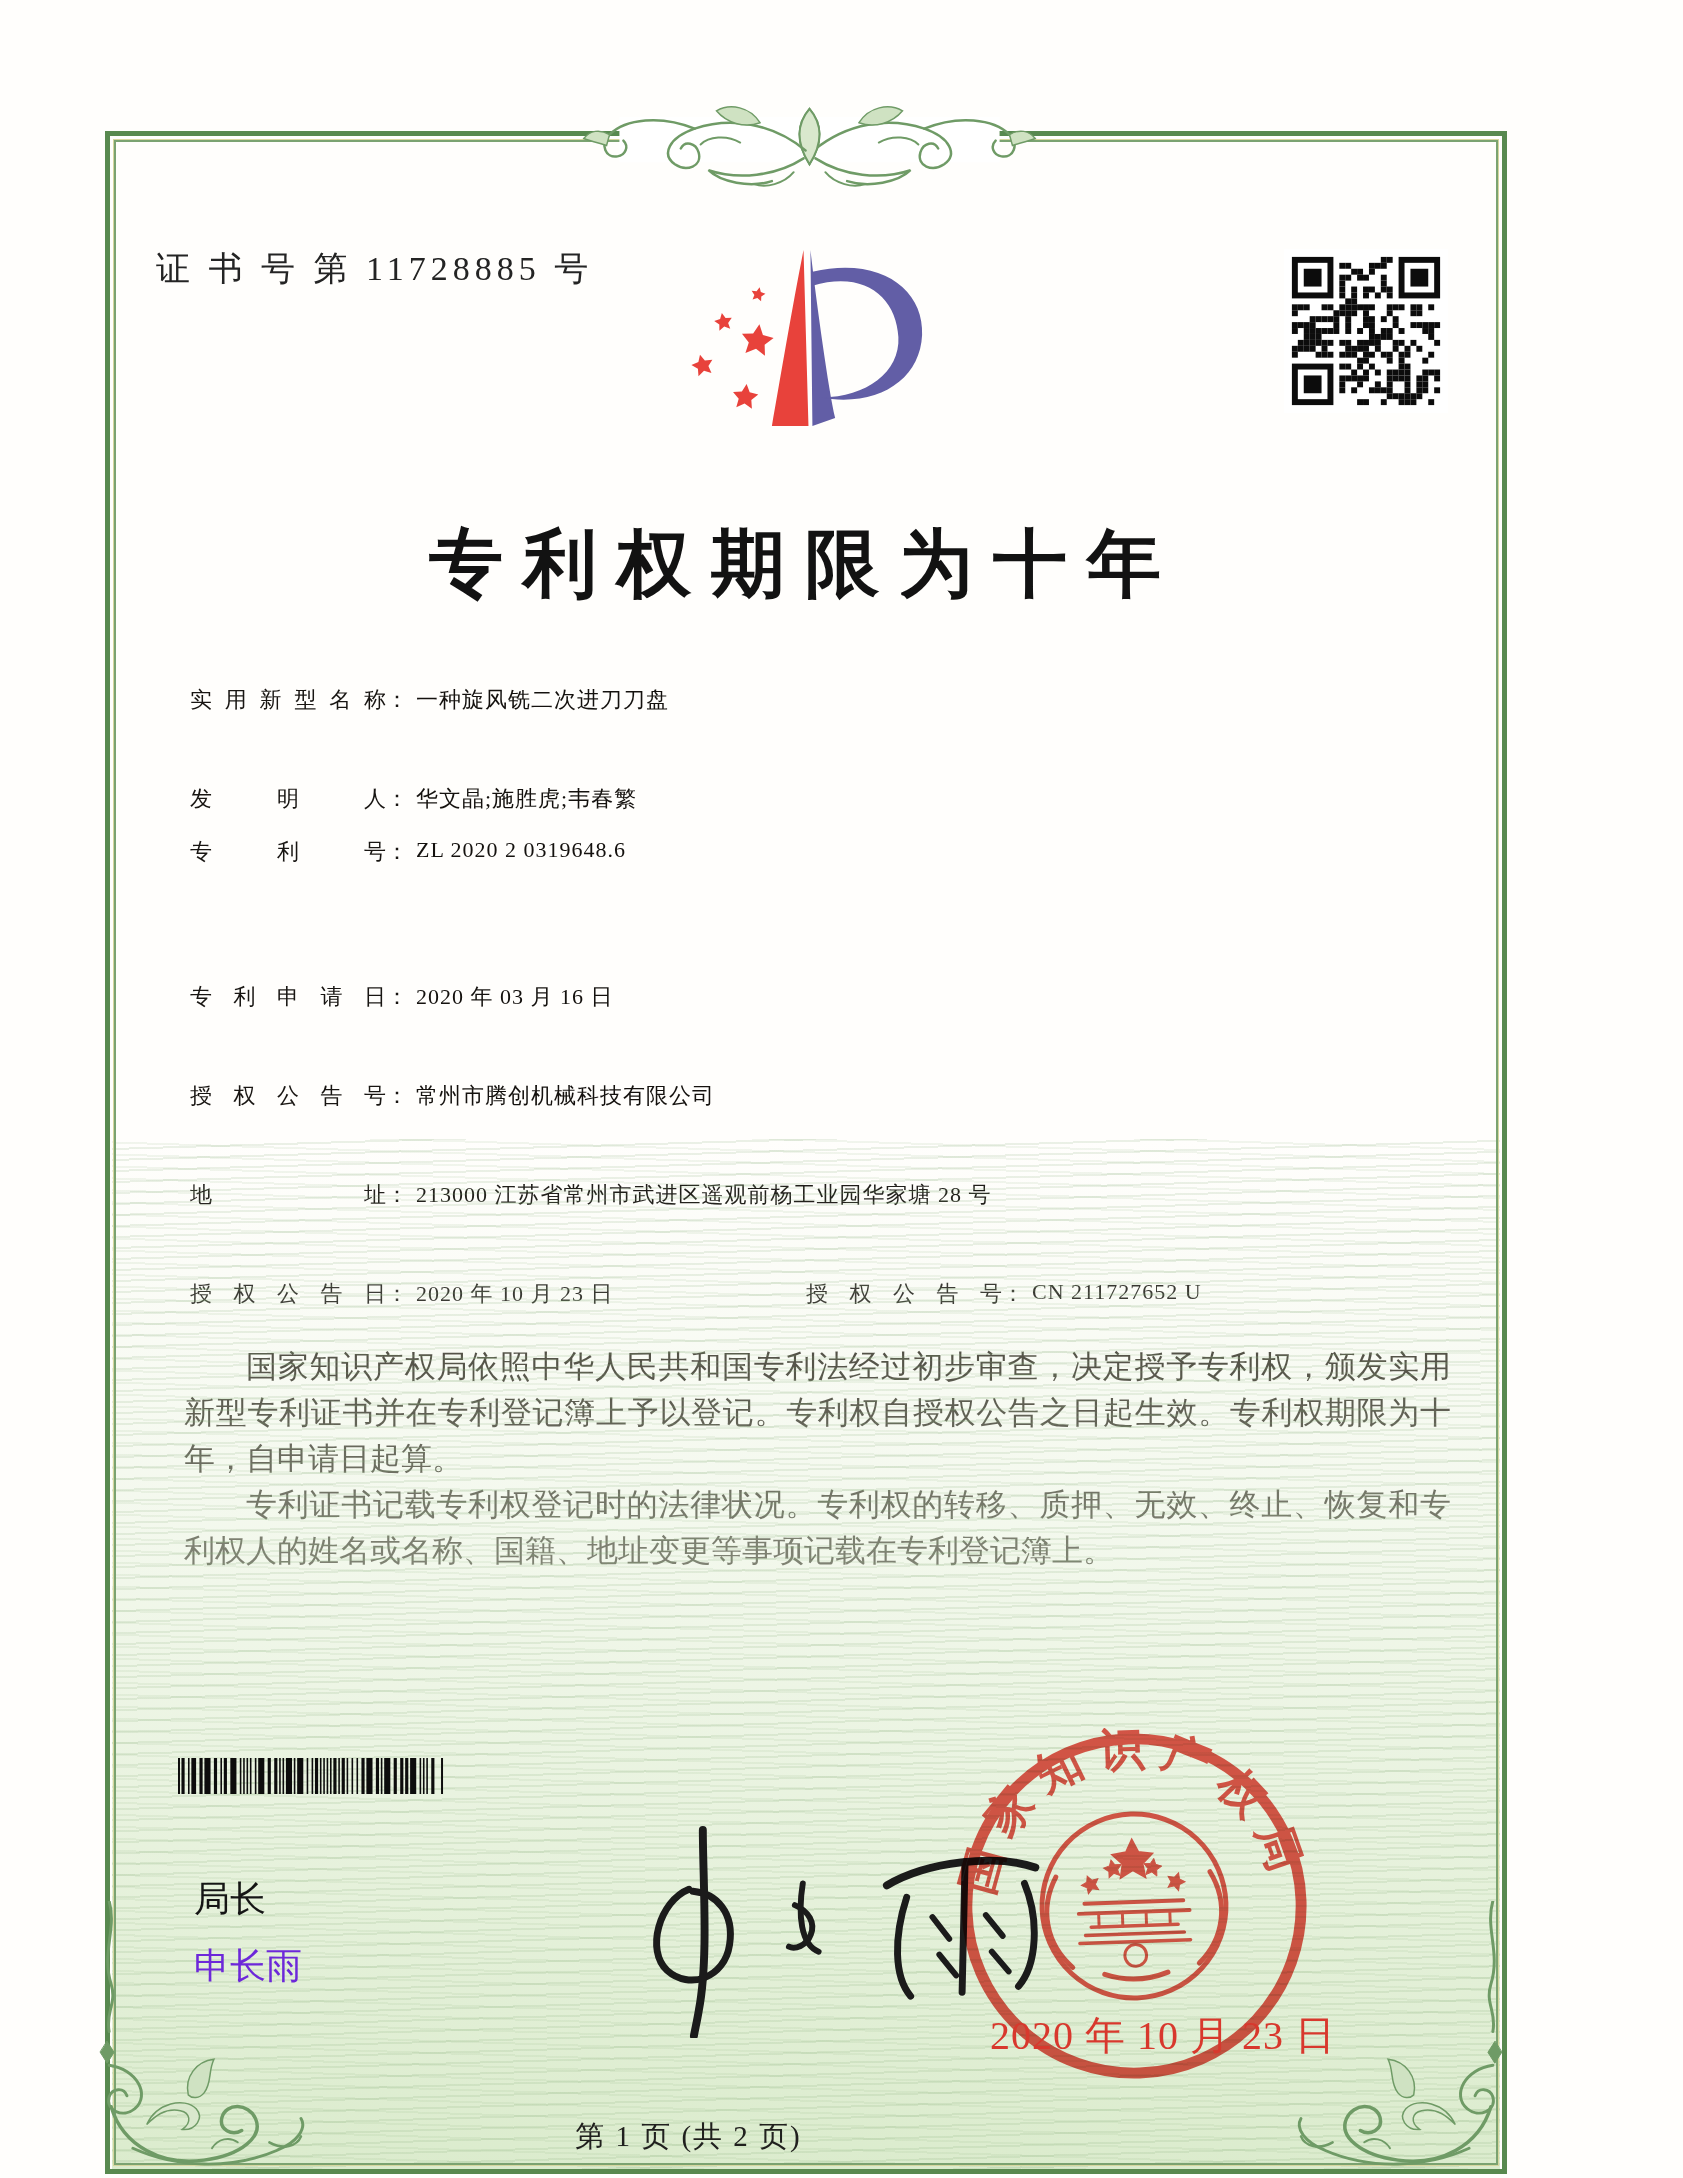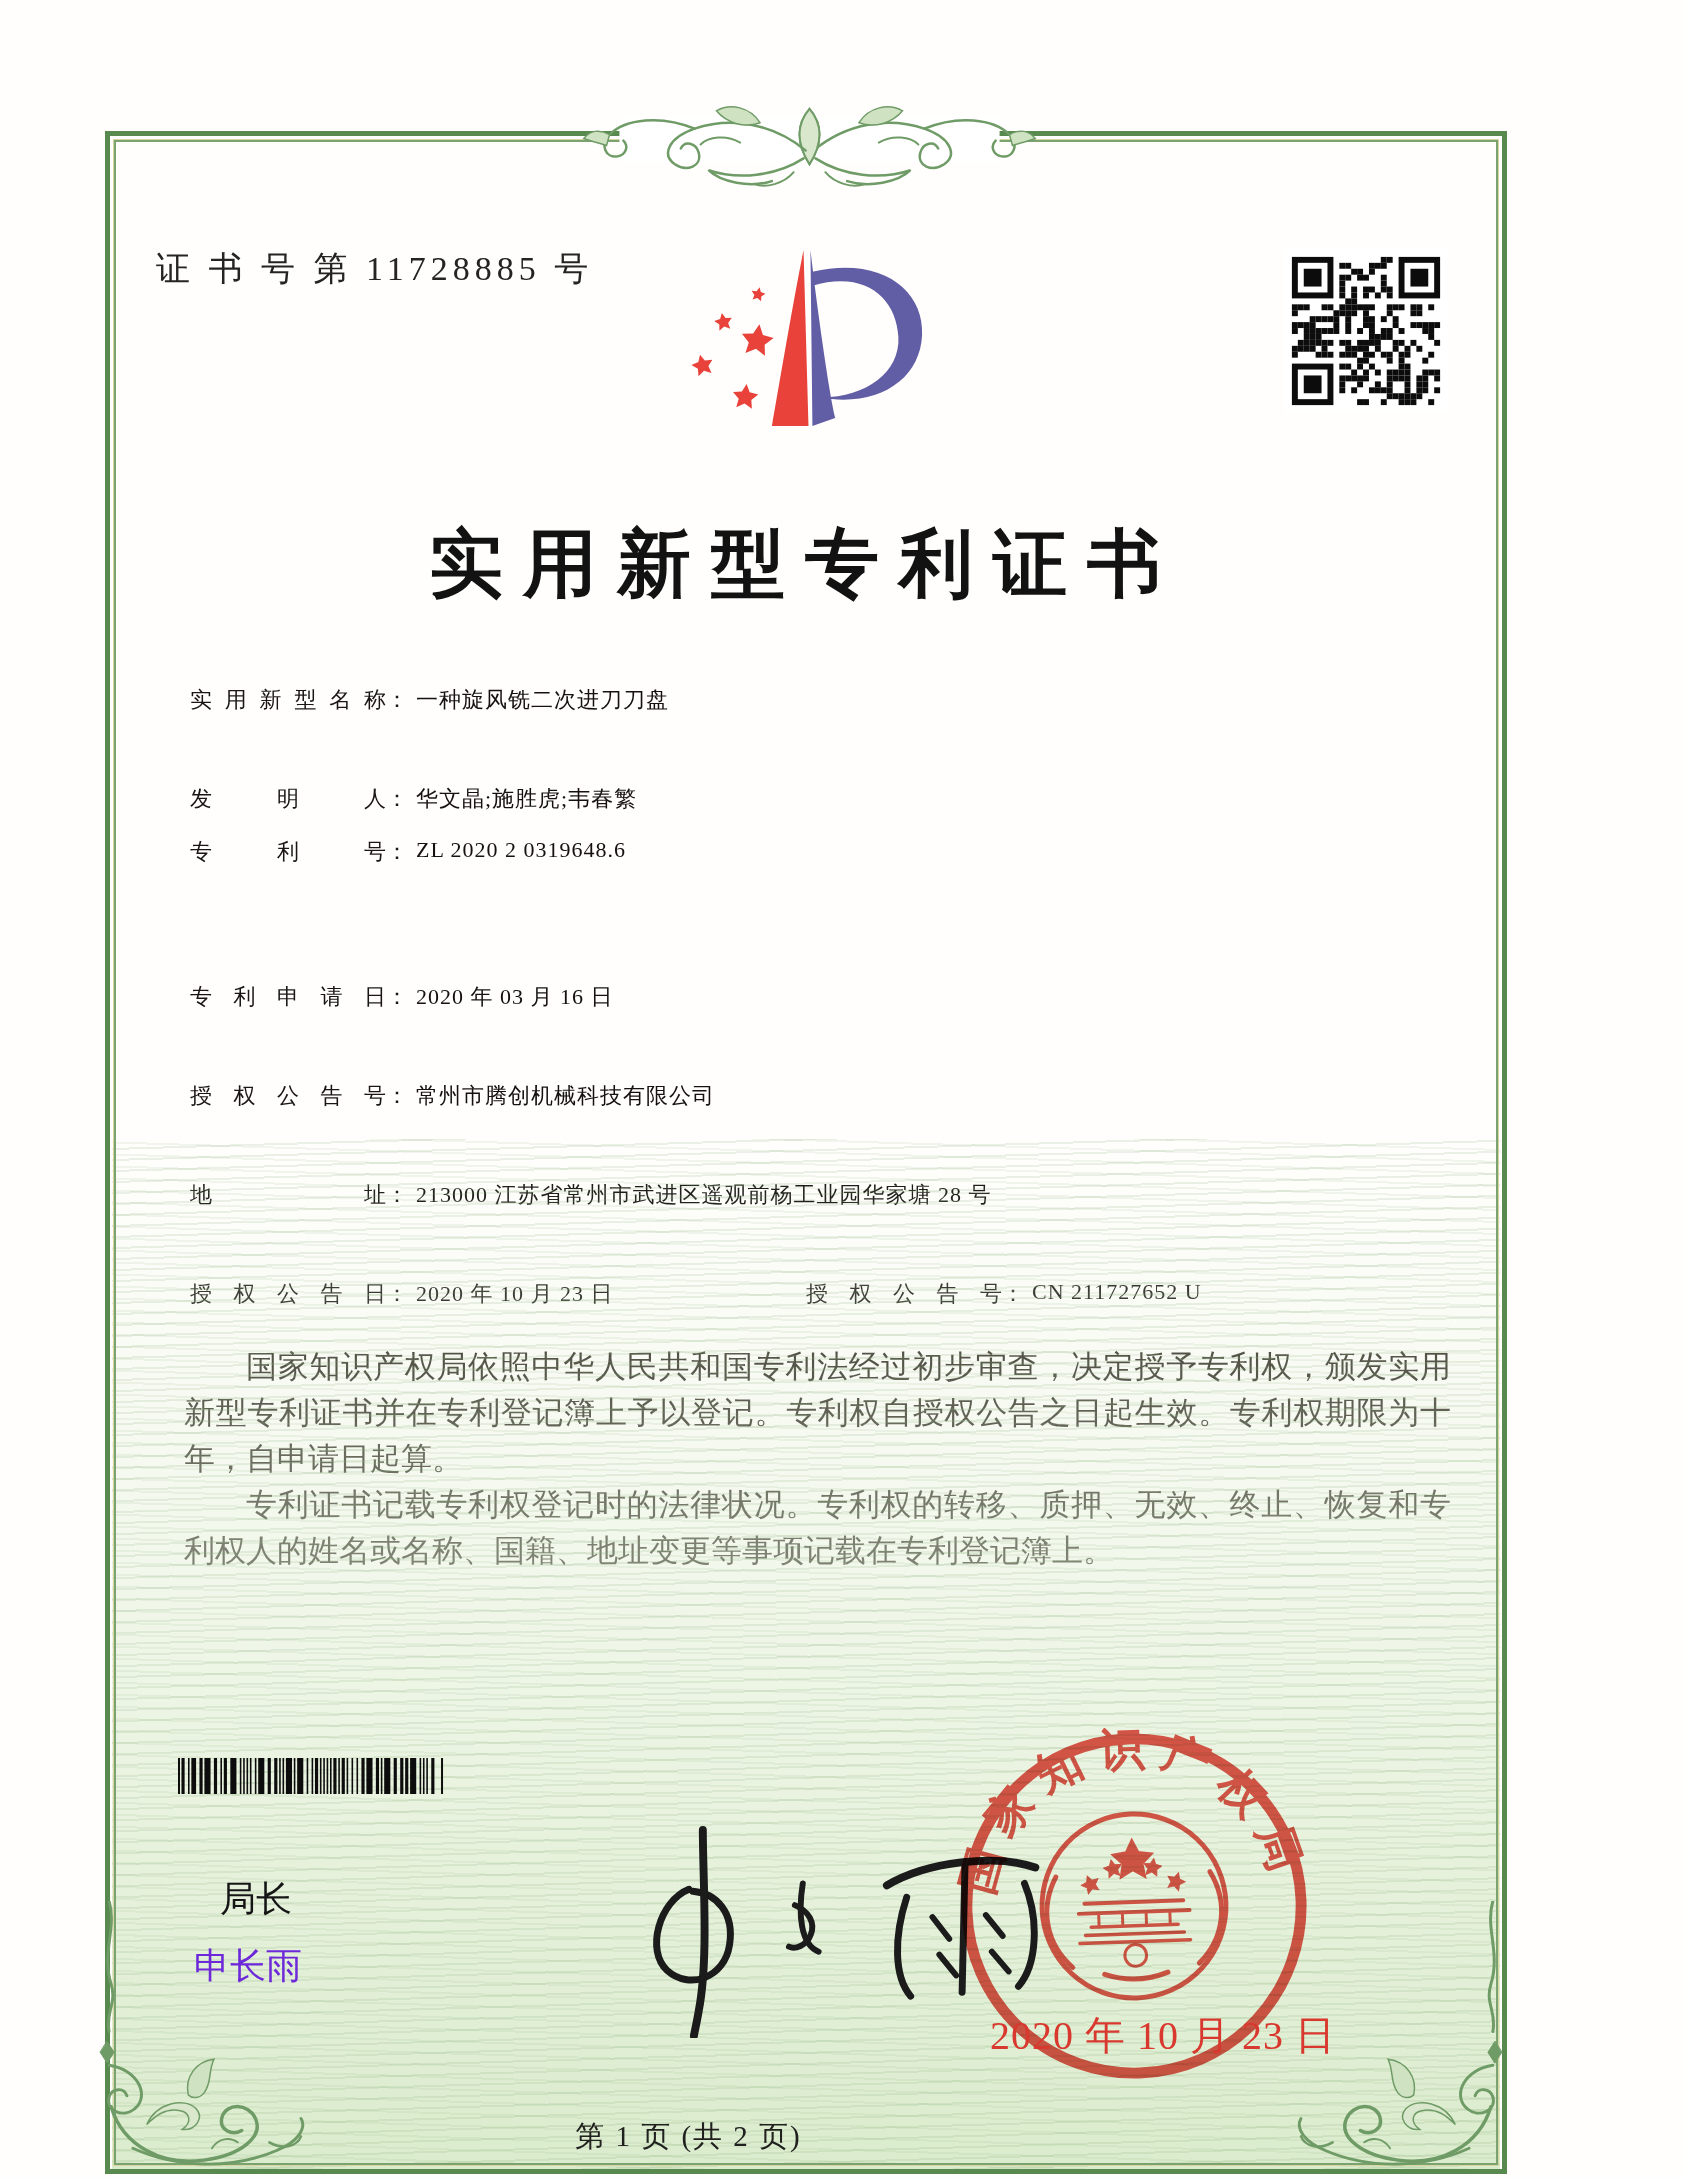--- a/index.html
+++ b/index.html
@@ -36,21 +36,21 @@
   .colon{display:inline-block;width:30px;vertical-align:top;}
   .val{display:inline-block;vertical-align:top;letter-spacing:1px;color:#14110e;}
   .grant2{position:absolute;left:616px;top:0;white-space:nowrap;}
   
   .legal{left:184px;top:1344px;width:1267px;font-size:31px;line-height:46px;
     text-align:justify;color:#241e17;}
   .legal p{margin:0;text-indent:2em;}
   
   .barcode{left:178px;top:1758px;width:267px;height:36px;z-index:3;}
   .officer-title{left:194px;top:1875px;font-family:"Liberation Sans","DejaVu Sans",sans-serif;
-    font-size:36px;font-weight:500;color:#151515;z-index:3;margin-left:26px;}
+    font-size:36px;font-weight:500;color:#151515;z-index:3;}
   .officer-name{left:194px;top:1942px;font-family:"Liberation Sans","DejaVu Sans",sans-serif;
     font-size:36px;font-weight:500;color:#6d28d9;z-index:3;}
   .signature{left:592px;top:1800px;width:475px;height:238px;z-index:3;}
   .seal{left:956px;top:1728px;width:356px;height:356px;z-index:4;opacity:.92;mix-blend-mode:multiply;}
   .seal-date{left:990px;top:2008px;font-size:40px;letter-spacing:1px;color:#d8382d;z-index:5;white-space:nowrap;}
   .footer{left:530px;top:2117px;width:317px;text-align:center;font-size:29px;letter-spacing:2px;color:#20201e;z-index:3;}
   
   .flourish-top{left:562px;top:79px;width:495px;height:131px;z-index:3;}
   .flourish-bl{left:93px;top:1901px;width:238px;height:271px;z-index:3;}
   .flourish-br{left:1271px;top:1901px;width:238px;height:271px;z-index:3;transform:scaleX(-1);}
@@ -342,21 +342,21 @@
     <rect x="14" y="14" width="30" height="30" fill="#ffffff"></rect>
     <rect x="20" y="20" width="18" height="18" fill="#0c0c0c"></rect>
     <rect x="116" y="8" width="42" height="42" fill="#0c0c0c"></rect>
     <rect x="122" y="14" width="30" height="30" fill="#ffffff"></rect>
     <rect x="128" y="20" width="18" height="18" fill="#0c0c0c"></rect>
     <rect x="8" y="116" width="42" height="42" fill="#0c0c0c"></rect>
     <rect x="14" y="122" width="30" height="30" fill="#ffffff"></rect>
     <rect x="20" y="128" width="18" height="18" fill="#0c0c0c"></rect>
   </svg>
 
-<div class="abs title">实用新型专利证书</div>
+<div class="abs title">专利权期限为十年</div>
 
 <div class="abs field" style="top:685px">
   <span class="lbl">实用新型名称</span><span class="colon">：</span><span class="val">一种旋风铣二次进刀刀盘</span>
 </div>
 <div class="abs field" style="top:784px">
   <span class="lbl">发明人</span><span class="colon">：</span><span class="val">华文晶;施胜虎;韦春繁</span>
 </div>
 <div class="abs field" style="top:837px">
   <span class="lbl">专利号</span><span class="colon">：</span><span class="val">ZL 2020 2 0319648.6</span>
 </div>

